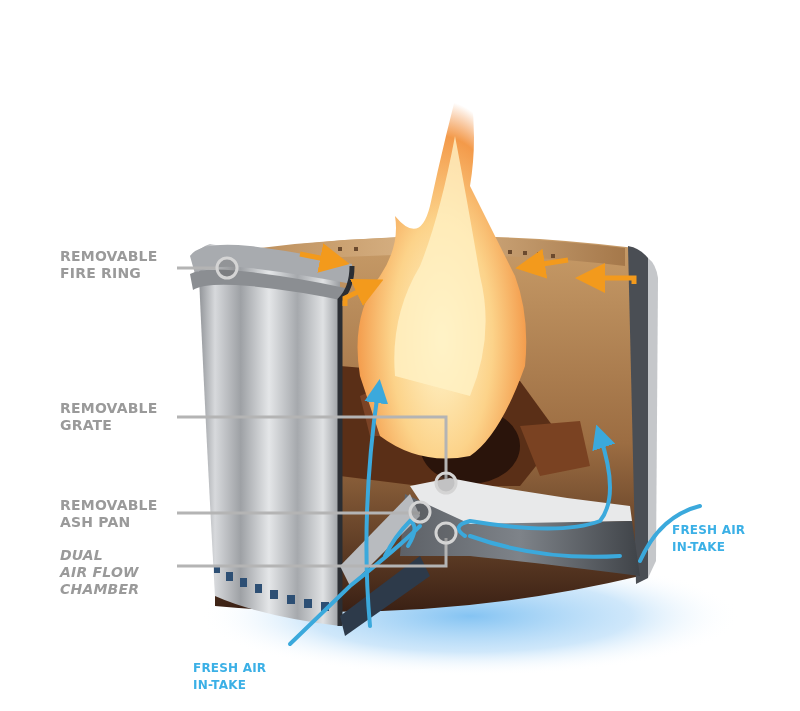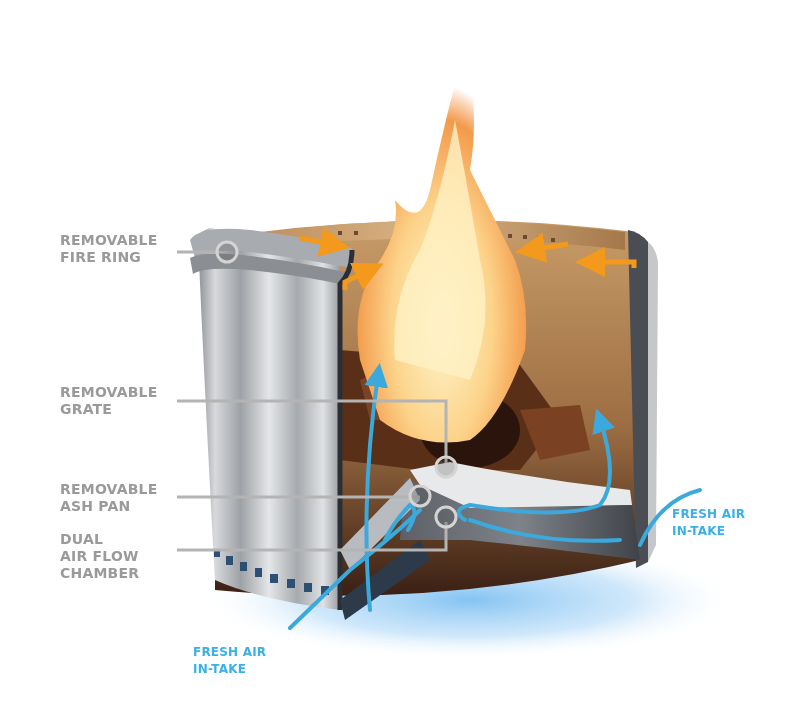--- a/index.html
+++ b/index.html
@@ -1,18 +1,18 @@
 <!DOCTYPE html>
 <html><head>
   <meta charset="utf-8">
   <style>
     html, body { margin: 0; padding: 0; background: #ffffff; }
     body { width: 800px; height: 711px; position: relative; overflow: hidden;
            font-family: "DejaVu Sans", "Liberation Sans", sans-serif; }
-    #stage { position: absolute; left: 0; top: 0; width: 800px; height: 512px; }
+    #stage { position: absolute; left: 0; top: 16px; width: 800px; height: 512px; }
     .label { position: absolute; color: #9a9a9a; font-weight: bold; font-size: 14px;
              line-height: 17px; letter-spacing: 0.2px; text-transform: uppercase; }
     .label span { display: block; white-space: nowrap; }
     .label.blue { color: #3bb0e6; font-size: 12px; line-height: 17px; }
   </style>
 </head>
 <body>
 
 <div id="stage">
 
@@ -161,21 +161,21 @@
     <span>FIRE RING</span>
   </div>
   <div class="label" style="left:60px; top:384px;">
     <span>REMOVABLE</span>
     <span>GRATE</span>
   </div>
   <div class="label" style="left:60px; top:481px;">
     <span>REMOVABLE</span>
     <span>ASH PAN</span>
   </div>
-  <div class="label" style="left:60px; top:531px;">
+  <div class="label" style="left:60px; top:531px;font-style:italic;">
     <span>DUAL</span>
     <span>AIR FLOW</span>
     <span>CHAMBER</span>
   </div>
 
   
   <div class="label blue" style="left:672px; top:506px;">
     <span>FRESH AIR</span>
     <span>IN-TAKE</span>
   </div>

